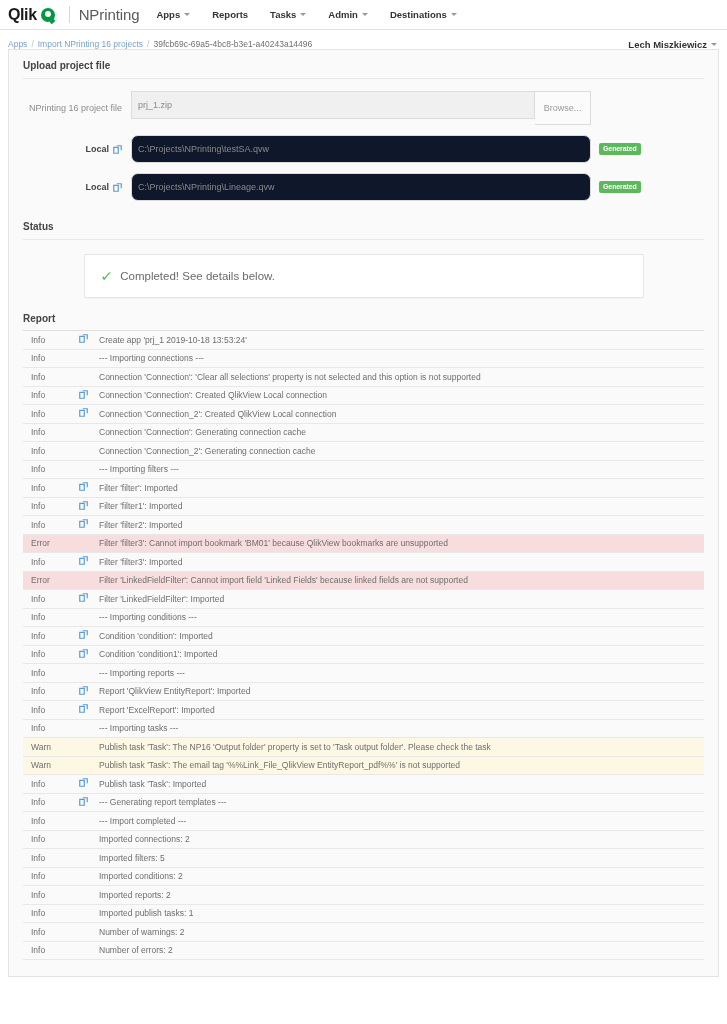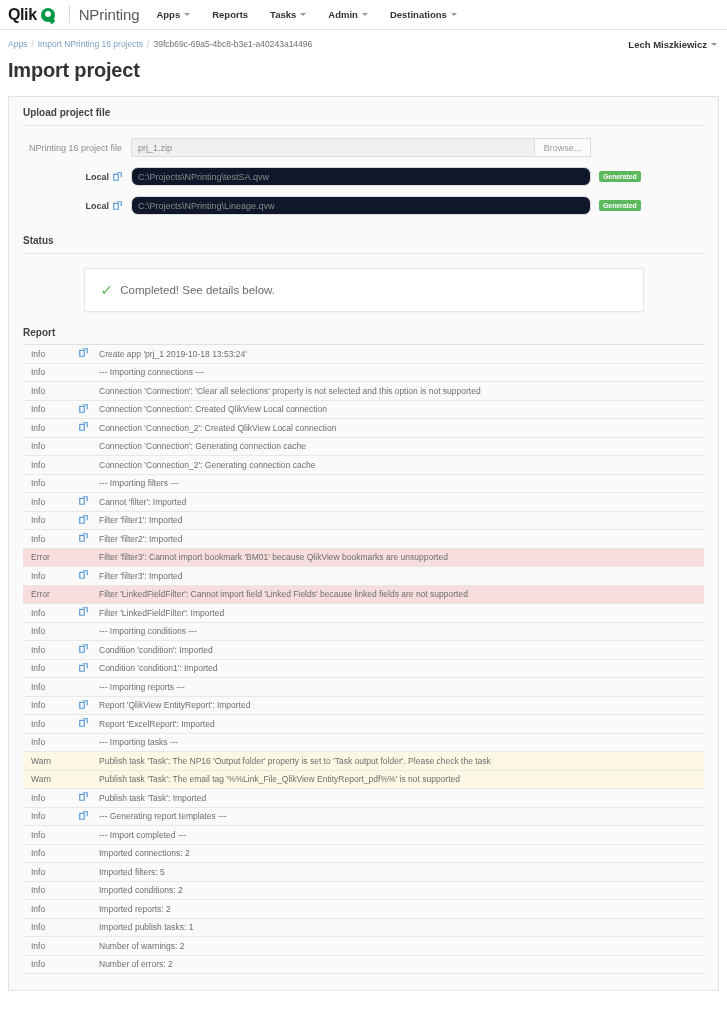--- a/index.html
+++ b/index.html
@@ -120,30 +120,30 @@
     width: 108px; text-align: right;
     font-size: 9px; color: #8c8c8c;
     padding-right: 9px; white-space: nowrap;
   }
   .form-label.conn {
     width: 108px; font-size: 9px; font-weight: bold; color: #444444;
     display: flex; align-items: center; justify-content: flex-end; gap: 4px;
   }
   .input-group { display: flex; flex: 1; max-width: 460px; }
   .form-input {
-    flex: 1; height: 19px;
+    flex: 1; height: 28px;
     border: 1px solid #dcdcdc; background: #f0f0f0;
     font-size: 9px; color: #8a8a8a;
     padding: 0 6px; line-height: 17px;
     font-family: "Liberation Sans", sans-serif;
     outline: none;
   }
   .form-input.white { background: #0f172a; border-radius: 7px; }
   .browse-btn {
-    width: 56px; height: 19px;
+    width: 56px; height: 34px;
     border: 1px solid #dcdcdc; border-left: none;
     background: #fbfbfb;
     font-size: 9px; color: #9a9a9a;
     display: flex; align-items: center; justify-content: center;
     cursor: pointer;
   }
   .badge-generated {
     margin-left: 8px;
     background: #5cb85c; color: #ffffff;
     font-size: 7px; font-weight: bold;
@@ -239,21 +239,20 @@
 <div class="page">
 
   <div class="breadcrumb">
     <a>Apps</a>
     <span class="sep">/</span>
     <a>Import NPrinting 16 projects</a>
     <span class="sep">/</span>
     <span class="current">39fcb69c-69a5-4bc8-b3e1-a40243a14496</span>
   </div>
 
-  <div class="page-title">Import project</div>
 
   <div class="panel">
 
     <div class="section-title">Upload project file</div>
 
     <div class="form-row">
       <div class="form-label">NPrinting 16 project file</div>
       <div class="input-group">
         <input class="form-input" type="text" readonly="" value="prj_1.zip" style="">
         <div class="browse-btn">Browse...</div>
@@ -353,21 +352,21 @@
             <td class="col-level">Info</td>
             <td class="col-icon"></td>
             <td class="col-msg">--- Importing filters ---</td>
           </tr>
           <tr class="lvl-info">
             <td class="col-level">Info</td>
             <td class="col-icon"><svg width="9" height="9" viewBox="0 0 12 12">
                 <path d="M1 3.2 H7 V11 H1 Z" fill="none" stroke="#5b9bd5" stroke-width="1.6"></path>
                 <path d="M5 1 H11 V7" fill="none" stroke="#5b9bd5" stroke-width="1.6"></path>
               </svg></td>
-            <td class="col-msg">Cannot 'filter': Imported</td>
+            <td class="col-msg">Filter 'filter': Imported</td>
           </tr>
           <tr class="lvl-info">
             <td class="col-level">Info</td>
             <td class="col-icon"><svg width="9" height="9" viewBox="0 0 12 12">
                 <path d="M1 3.2 H7 V11 H1 Z" fill="none" stroke="#5b9bd5" stroke-width="1.6"></path>
                 <path d="M5 1 H11 V7" fill="none" stroke="#5b9bd5" stroke-width="1.6"></path>
               </svg></td>
             <td class="col-msg">Filter 'filter1': Imported</td>
           </tr>
           <tr class="lvl-info">

